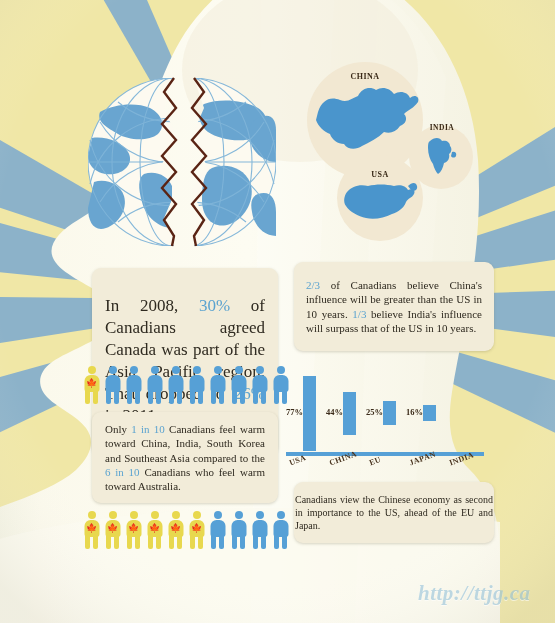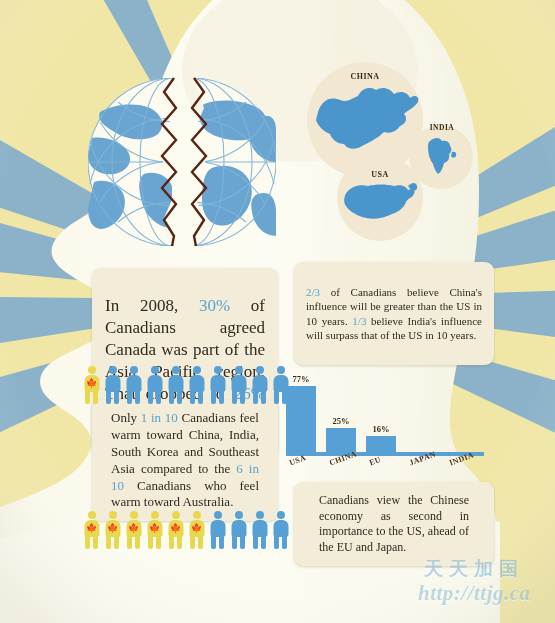--- a/index.html
+++ b/index.html
@@ -37,21 +37,21 @@
   .person .torso{position:absolute;left:50%;top:9px;transform:translateX(-50%);width:15px;height:17px;border-radius:6px 6px 3px 3px;}
   .person .legL,.person .legR{position:absolute;top:25px;width:5px;height:13px;border-radius:0 0 2px 2px;}
   .person .legL{left:3px;} .person .legR{right:3px;}
   .person .leaf{position:absolute;left:50%;top:13px;transform:translateX(-50%);font-size:9px;line-height:9px;color:#6b2f16;}
   .p-blue .head,.p-blue .torso,.p-blue .legL,.p-blue .legR{background:#56a0d6;}
   .p-yellow .head,.p-yellow .torso,.p-yellow .legL,.p-yellow .legR{background:#e8d84e;}
 
   
   #chart{position:absolute;left:286px;top:358px;width:200px;height:122px;}
   .bars{position:absolute;left:0;bottom:28px;width:198px;height:78px;display:flex;align-items:flex-end;gap:10px;}
-  .barwrap{width:30px;display:flex;flex-direction:column;align-items:center;justify-content:flex-end;height:100%;}
+  .barwrap{width:30px;display:flex;flex-direction:row;align-items:center;justify-content:flex-end;height:100%;}
   .barval{font-family:"Liberation Serif",serif;font-size:8.5px;font-weight:bold;color:#3a2a18;margin-bottom:2px;}
   .bar{width:30px;background:#56a0d6;}
   .axis{position:absolute;left:0;bottom:24px;width:198px;height:4px;background:#56a0d6;}
   .xlabels{position:absolute;left:0;bottom:0;width:198px;height:24px;display:flex;gap:10px;}
   .xlab{width:30px;position:relative;}
   .xlab span{
     position:absolute;left:2px;top:3px;
     font-family:"Liberation Serif",serif;font-size:8px;font-weight:bold;
     color:#4a3520;transform:rotate(-20deg);transform-origin:left top;white-space:nowrap;letter-spacing:.4px;
   }
@@ -238,29 +238,29 @@
   </svg>
 
   <div class="maplabel" style="left:327px;top:72px;width:76px;font-size:8px;">CHINA</div>
   <div class="maplabel" style="left:418px;top:123px;width:48px;font-size:7.5px;">INDIA</div>
   <div class="maplabel" style="left:352px;top:170px;width:56px;font-size:8px;">USA</div>
 
   <div class="callout" style="left:92px;top:268px;width:186px;padding:27px 13px;font-size:17px;">
     <p><span>In 2008, </span><span class="hl">30%</span><span> of Canadians agreed Canada was part of the Asia Pacific region. That dropped to </span><span class="hl">26%</span><span> in 2011.</span></p>
   </div>
 
-  <div class="callout" style="left:294px;top:262px;width:200px;padding:23px 12px;font-size:11px;">
+  <div class="callout" style="left:294px;top:262px;width:200px;padding:16px 12px;font-size:11px;">
     <p><span class="hl">2/3</span><span> of Canadians believe China's influence will be greater than the US in 10 years. </span><span class="hl">1/3</span><span> believe India's influence will surpass that of the US in 10 years.</span></p>
   </div>
 
-  <div class="callout" style="left:92px;top:400px;width:186px;padding:10px 19px;font-size:13px;">
+  <div class="callout" style="left:92px;top:412px;width:186px;padding:10px 13px;font-size:11px;">
     <p><span>Only </span><span class="hl">1 in 10</span><span> Canadians feel warm toward China, India, South Korea and Southeast Asia compared to the </span><span class="hl">6 in 10</span><span> Canadians who feel warm toward Australia.</span></p>
   </div>
 
-  <div class="callout" style="left:294px;top:482px;width:200px;padding:11px 25px;font-size:12px;">
+  <div class="callout" style="left:294px;top:482px;width:200px;padding:11px 1px;font-size:10px;">
     <p><span>Canadians view the Chinese economy as second in importance to the US, ahead of the EU and Japan.</span></p>
   </div>
 
   <div class="peoplerow" style="left:82px;top:366px;">
       <div class="person p-yellow">
         <div class="head"></div>
         <div class="torso"></div>
         <div class="leaf">🍁</div>
         <div class="legL"></div>
         <div class="legR"></div>
@@ -390,20 +390,24 @@
       </div>
     </div>
 
   <div id="chart">
     <div class="bars">
         <div class="barwrap">
           <div class="barval">77%</div>
           <div class="bar" style="height: 75px; background: rgb(86, 160, 214);"></div>
         </div>
         <div class="barwrap">
+          <div class="barval">44%</div>
+          <div class="bar" style="height: 43px; background: rgb(86, 160, 214);"></div>
+        </div>
+        <div class="barwrap">
           <div class="barval">25%</div>
           <div class="bar" style="height: 24px; background: rgb(86, 160, 214);"></div>
         </div>
         <div class="barwrap">
           <div class="barval">16%</div>
           <div class="bar" style="height: 16px; background: rgb(86, 160, 214);"></div>
         </div>
       </div>
     <div class="axis"></div>
     <div class="xlabels">
@@ -419,17 +423,16 @@
         <div class="xlab">
           <span>JAPAN</span>
         </div>
         <div class="xlab">
           <span>INDIA</span>
         </div>
       </div>
   </div>
 
   <div id="watermark">
-    <div id="wm-cn">天天加国</div>
     <div id="wm-url">http://ttjg.ca</div>
   </div>
 
 </div>
 
 </body></html>

